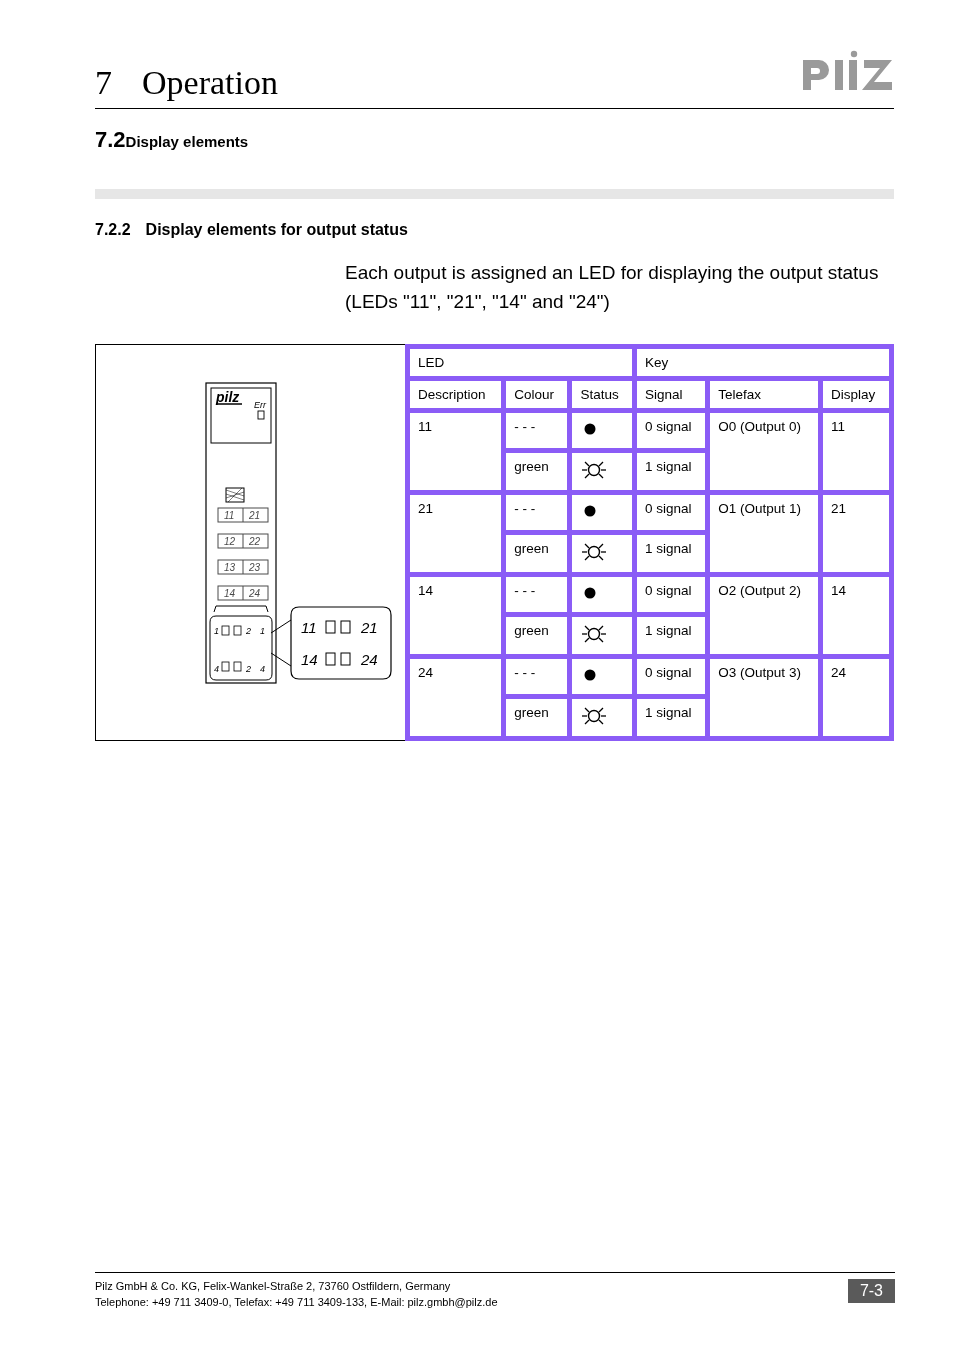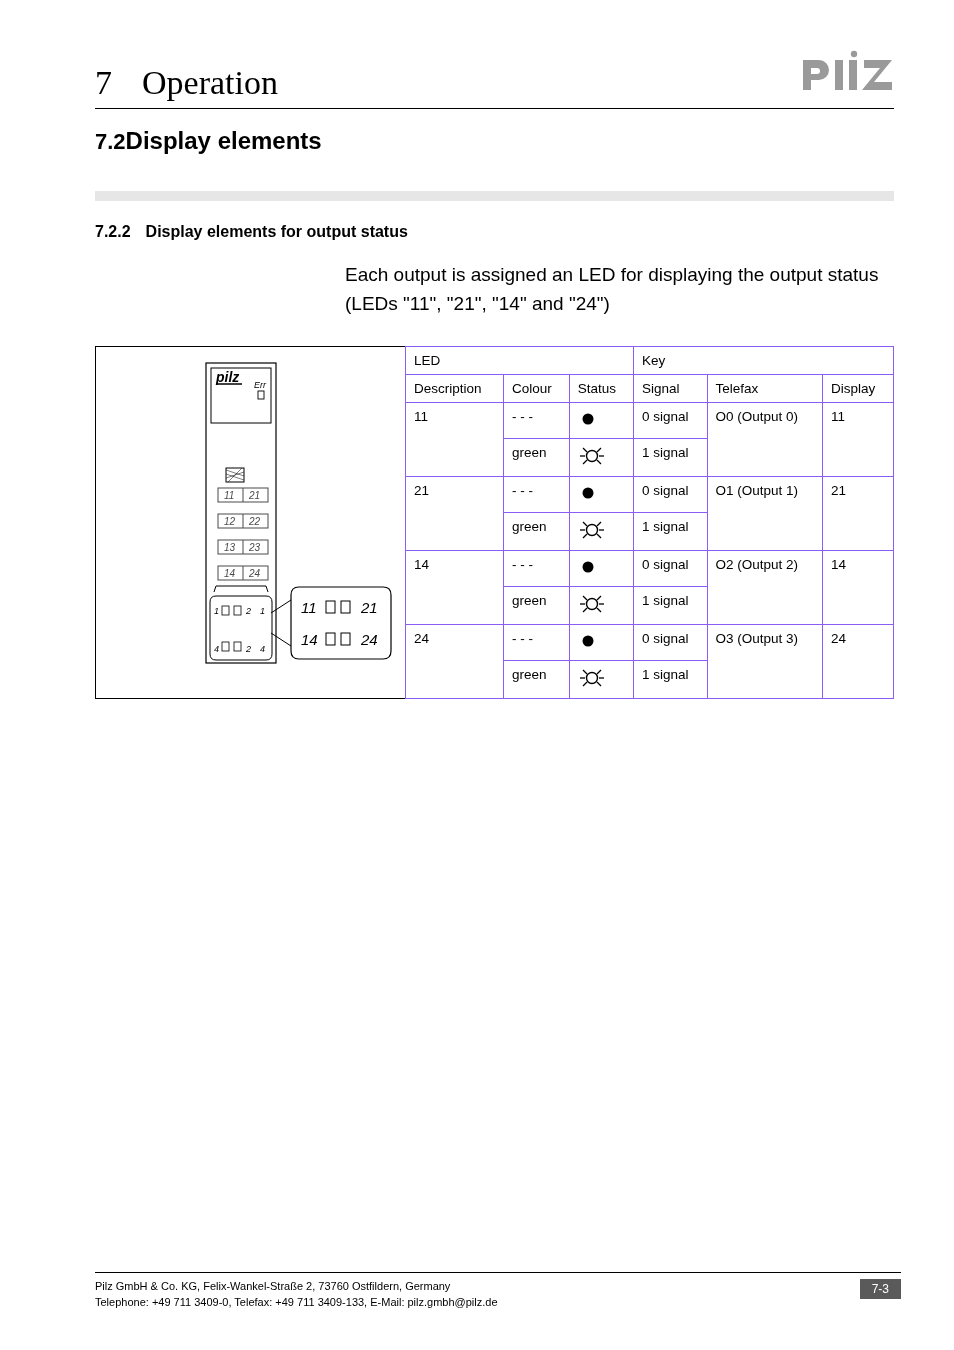--- a/index.html
+++ b/index.html
@@ -51,21 +51,21 @@
   .section-row {
     display: flex;
     align-items: baseline;
     margin-top: 10px;
   }
   .section-num {
     font-size: 22px;
     font-weight: 700;
   }
   .section-title {
-    font-size: 24px;
+    font-size: 15px;
     font-weight: 700;
   }
   .divider-band {
     height: 10px;
     background: #e6e6e6;
     margin: 36px 0 22px 0;
   }
   .subsection-row {
     display: flex;
     align-items: baseline;
@@ -103,56 +103,56 @@
   .module-svg { display:block; }
   .device-wrap { position: relative; }
   .callout-svg { position:absolute; left:95px; top:225px; }
 
   table.led {
     border-collapse: collapse;
     font-size: 13.5px;
     flex: 1;
   }
   table.led th, table.led td {
-    border: 1px solid #8b5cf6;
+    border: 5px solid #8b5cf6;
     padding: 6px 8px;
     text-align: left;
     vertical-align: top;
   }
   table.led th {
     font-weight: 400;
   }
   .status-cell { text-align: center; vertical-align: middle; }
   .led-off-sym, .led-on-sym { display:inline-block; vertical-align:middle; }
 
   .footer {
     position: absolute;
     bottom: 40px;
     left: 95px;
-    right: 53px;
+    right: 59px;
   }
   .footer-line {
     border: none;
     border-top: 1px solid #000;
     margin-bottom: 6px;
   }
   .footer-row {
     display: flex;
     justify-content: space-between;
     align-items: flex-start;
   }
   .footer-text {
     font-size: 11px;
     line-height: 1.4;
   }
   .page-badge {
     background: #5a5a5a;
     color: #fff;
     padding: 3px 12px;
-    font-size: 12px;
+    font-size: 16px;
   }
 </style>
 </head>
 <body>
 
 <div class="page">
 
   <div class="chapter-row">
     <div class="chapter-left">
       <span class="chapter-num">7</span>

